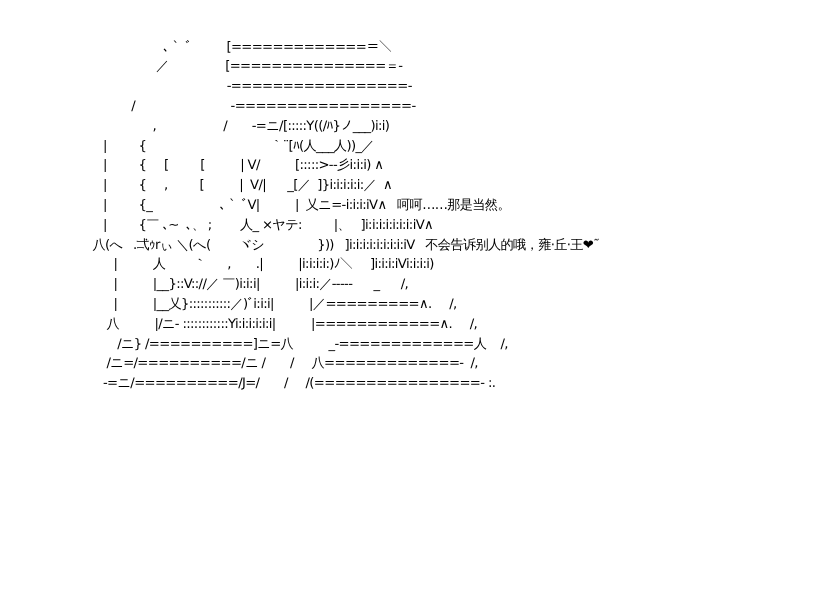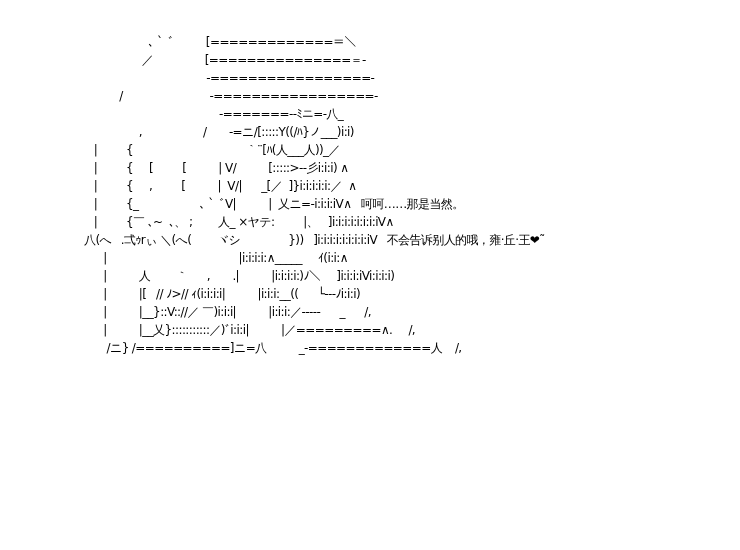--- a/index.html
+++ b/index.html
@@ -30,27 +30,27 @@
   }
 </style>
 </head>
 <body>
 
 <div class="aa-container">
   <span class="aa-line">                    ､ ` ﾞ          [=============＝＼</span>
   <span class="aa-line">                  ／                [===============＝-</span>
   <span class="aa-line">                                      -=================-</span>
   <span class="aa-line">           /                           -=================-</span>
-  <span class="aa-line">                                          -=======--ﾐニ=-八_</span>
   <span class="aa-line">                 ,                   /       -=ニ/[:::::Y((/ﾊ}ノ___)i:i)</span>
   <span class="aa-line">   |         {                                   ｀¨[ﾊ(人___人))_／</span>
   <span class="aa-line">   |         {     [         [          | V/          [:::::&gt;--彡i:i:i) ∧</span>
   <span class="aa-line">   |         {     ,         [          |  V/|      _[／  ]}i:i:i:i:i:／  ∧</span>
   <span class="aa-line">   |         {_                   ､ ` ﾞV|          |  乂ニ=-i:i:i:iV∧   呵呵……那是当然。</span>
   <span class="aa-line">   |         {￣ ､~  ､、 ;        人_ ×ヤテ:         |、   ]i:i:i:i:i:i:i:iV∧</span>
   <span class="aa-line">八(へ   .弌ｩrぃ ＼(へ(        ヾシ               }))   ]i:i:i:i:i:i:i:i:iV   不会告诉别人的哦，雍·丘·王❤˜</span>
-  <span class="aa-line">      |                                         |i:i:i:i:∧_____     ｲ(i:i:∧</span>
   <span class="aa-line">      |          人        ｀      ,       .|          |i:i:i:i:)ﾉ＼     ]i:i:i:iVi:i:i:i)</span>
-  <span class="aa-line">      |          |[   // ﾉ&gt;// ｨ(i:i:i:i|          |i:i:i:__((      └---ﾉi:i:i)</span>
   <span class="aa-line">      |          |__}::V:://／ ￣)i:i:i|          |i:i:i:／-----      _      /,</span>
   <span class="aa-line">      |          |__乂}:::::::::::／)ﾞi:i:i|          |／=========∧.     /,</span>
+  <span class="aa-line">    八          |/ニ- ::::::::::::Yi:i:i:i:i:i|          |============∧.     /,</span>
   <span class="aa-line">       /ニ} /==========]ニ=八          _-=============人    /,</span>
+  <span class="aa-line">    /ニ=/==========/ニ /       /     八=============-  /,</span>
+  <span class="aa-line">   -=ニ/==========/J=/       /     /(================- :.</span>
 </div>
 
 </body></html>

